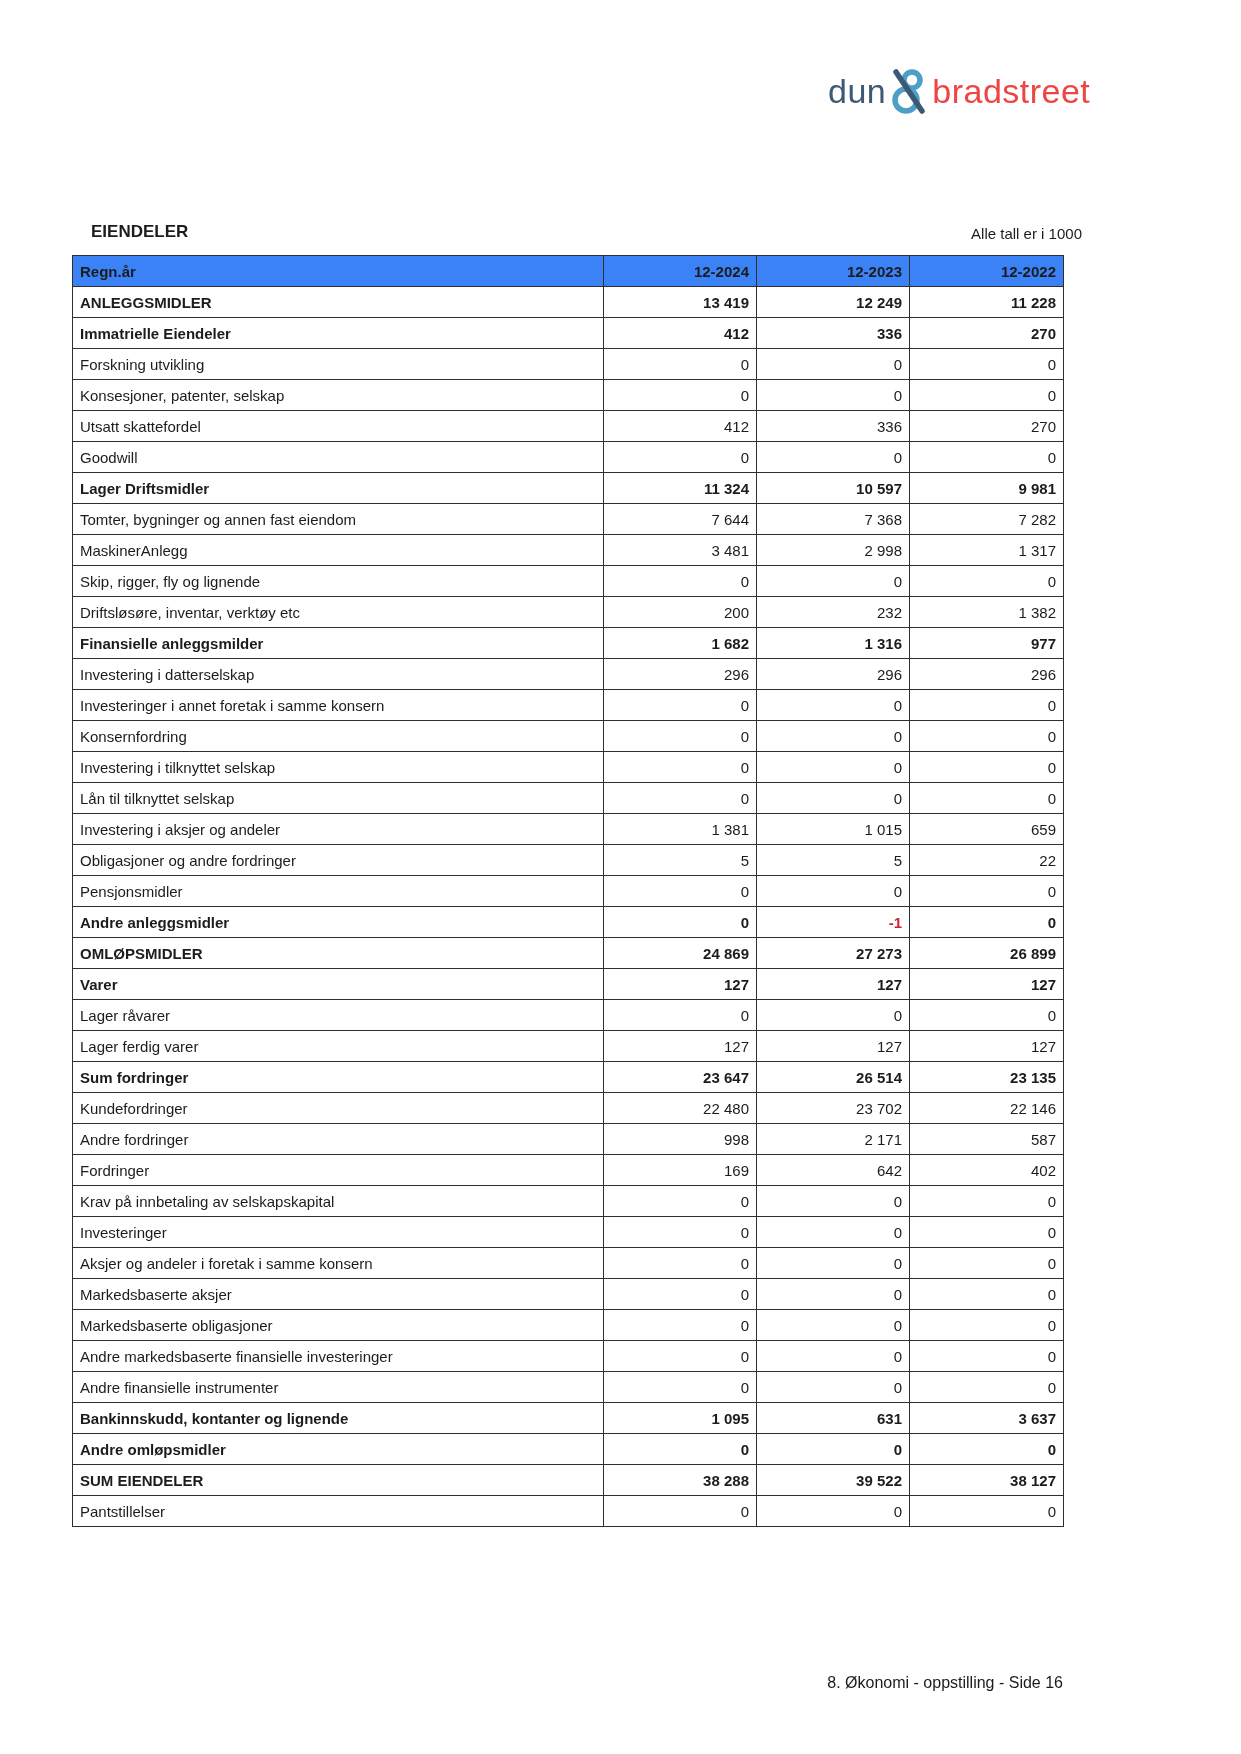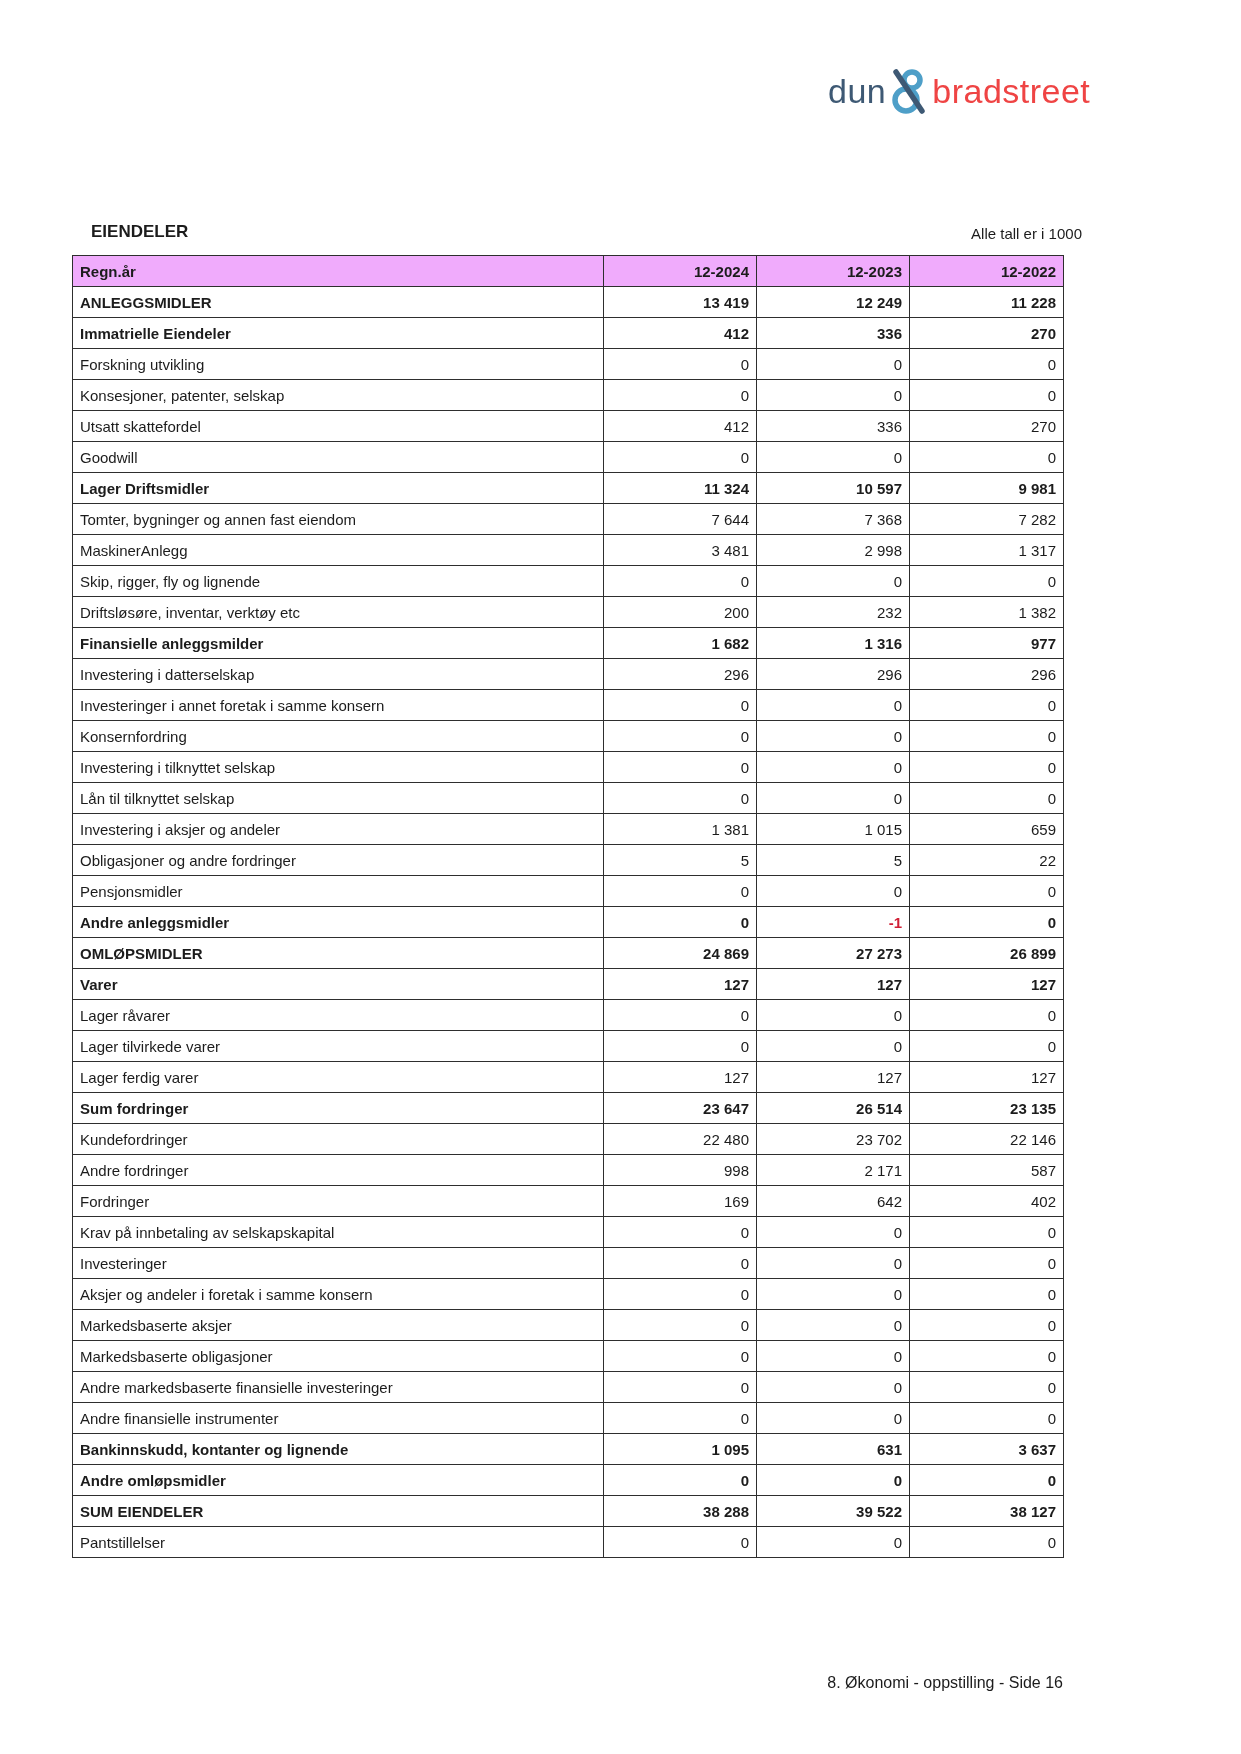--- a/index.html
+++ b/index.html
@@ -35,21 +35,21 @@
   }
   table.balance td, table.balance th {
     border:1px solid #2e2e2e;
     font-size:15px;
     height:30px;
     padding:0 7px;
     overflow:hidden; white-space:nowrap;
     font-weight:normal;
   }
   table.balance thead th {
-    background:#f0abfc;
+    background:#3b82f6;
     font-weight:bold;
   }
   .label { text-align:left; }
   .num   { text-align:right; }
   tr.bold td { font-weight:bold;border-radius:11px; }
   td.neg, tr.bold td.neg { color:#d01f35; }
   
   .footer {
     position:absolute; top:1674px; left:72px; width:991px;
     text-align:right; font-size:16px;
@@ -229,26 +229,20 @@
           <td class="num">127</td>
           <td class="num">127</td>
         </tr>
         <tr>
           <td class="label">Lager råvarer</td>
           <td class="num">0</td>
           <td class="num">0</td>
           <td class="num">0</td>
         </tr>
         <tr>
-          <td class="label">Lager tilvirkede varer</td>
-          <td class="num">0</td>
-          <td class="num">0</td>
-          <td class="num">0</td>
-        </tr>
-        <tr>
           <td class="label">Lager ferdig varer</td>
           <td class="num">127</td>
           <td class="num">127</td>
           <td class="num">127</td>
         </tr>
         <tr class="bold">
           <td class="label">Sum fordringer</td>
           <td class="num">23 647</td>
           <td class="num">26 514</td>
           <td class="num">23 135</td>

